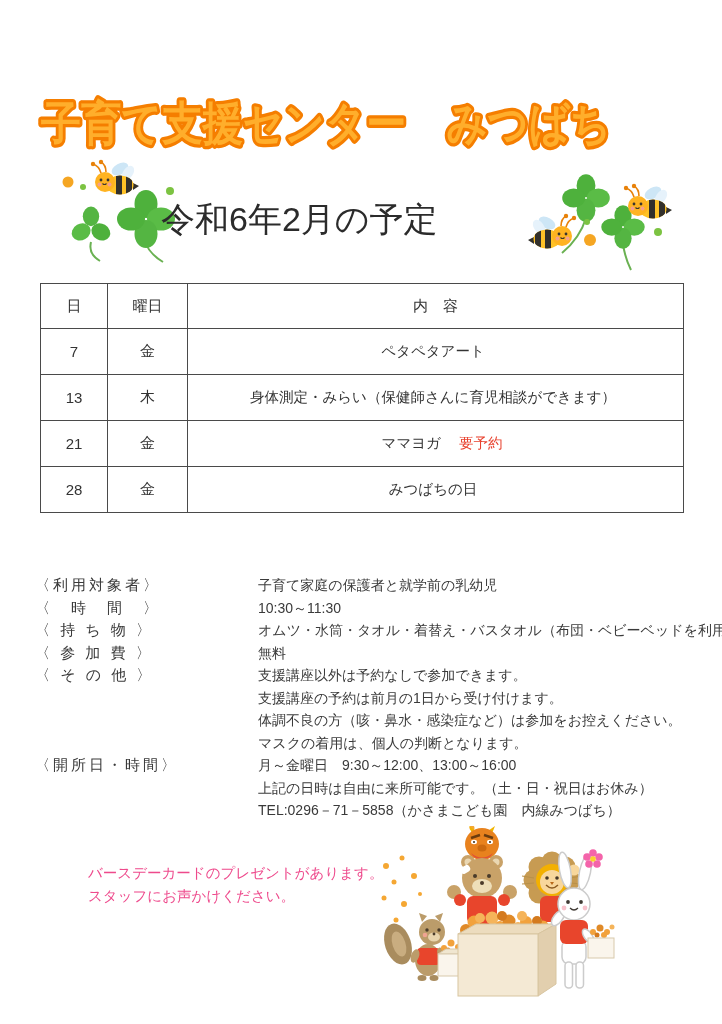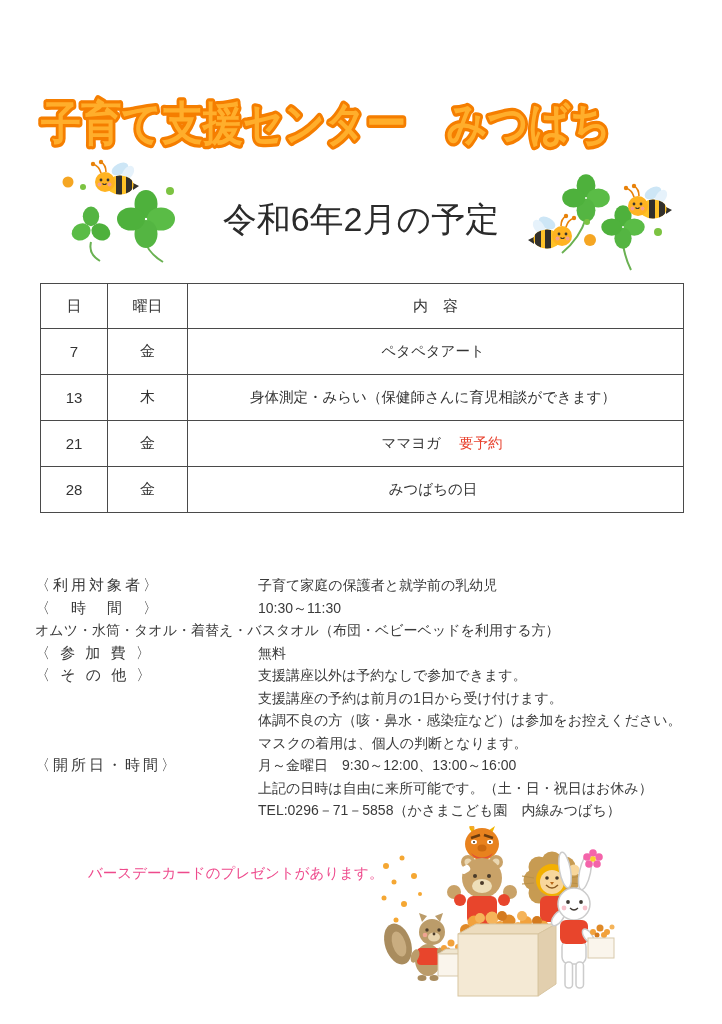--- a/index.html
+++ b/index.html
@@ -3,21 +3,21 @@
 <meta charset="utf-8">
 <style>
   html,body{margin:0;padding:0;background:#ffffff;}
   .page{position:relative;width:722px;height:1024px;background:#ffffff;overflow:hidden;
         font-family:"Liberation Sans",sans-serif;color:#3a3a3a;}
 
   
   .title-svg{position:absolute;left:36px;top:84px;}
 
   
-  .subtitle{position:absolute;left:161px;top:197px;width:400px;text-align:center;
+  .subtitle{position:absolute;left:161px;top:197px;width:400px;text-align:left;
             font-size:34px;color:#2b2b2b;white-space:nowrap;}
   .deco-left{position:absolute;left:58px;top:156px;}
   .deco-right{position:absolute;left:525px;top:168px;}
 
   
   .schedule{position:absolute;left:40px;top:283px;width:644px;border-collapse:collapse;
             table-layout:fixed;}
   .schedule th,.schedule td{border:1px solid #4a4a4a;font-weight:normal;font-size:15px;
             color:#333;text-align:center;vertical-align:middle;padding:0;}
   .schedule th{height:44px;}
@@ -175,20 +175,21 @@
           <div>子育て家庭の保護者と就学前の乳幼児</div>
         </div>
     </div>
     <div class="info-row">
       <div class="info-label">〈　時　間　〉</div>
       <div class="info-lines">
           <div>10:30～11:30</div>
         </div>
     </div>
     <div class="info-row">
+      <div class="info-label">〈 持 ち 物 〉</div>
       <div class="info-lines">
           <div>オムツ・水筒・タオル・着替え・バスタオル（布団・ベビーベッドを利用する方）</div>
         </div>
     </div>
     <div class="info-row">
       <div class="info-label">〈 参 加 費 〉</div>
       <div class="info-lines">
           <div>無料</div>
         </div>
     </div>
@@ -206,20 +207,21 @@
       <div class="info-lines">
         <div>月～金曜日　9:30～12:00、13:00～16:00</div>
         <div>上記の日時は自由に来所可能です。（土・日・祝日はお休み）</div>
         <div>TEL:0296－71－5858（かさまこども園　内線みつばち）</div>
       </div>
     </div>
   </div>
 
   <div class="birthday">
     <div>バースデーカードのプレゼントがあります。</div>
+    <div>スタッフにお声かけください。</div>
   </div>
 
   <svg class="scene" width="243" height="192" viewBox="0 0 243 192">
 
     <g fill="#f5a733">
       <circle cx="14" cy="40" r="3"></circle>
         <circle cx="30" cy="32" r="2.5"></circle>
       <circle cx="22" cy="56" r="2.5"></circle>
         <circle cx="42" cy="50" r="3"></circle>
       <circle cx="12" cy="72" r="2.5"></circle>

